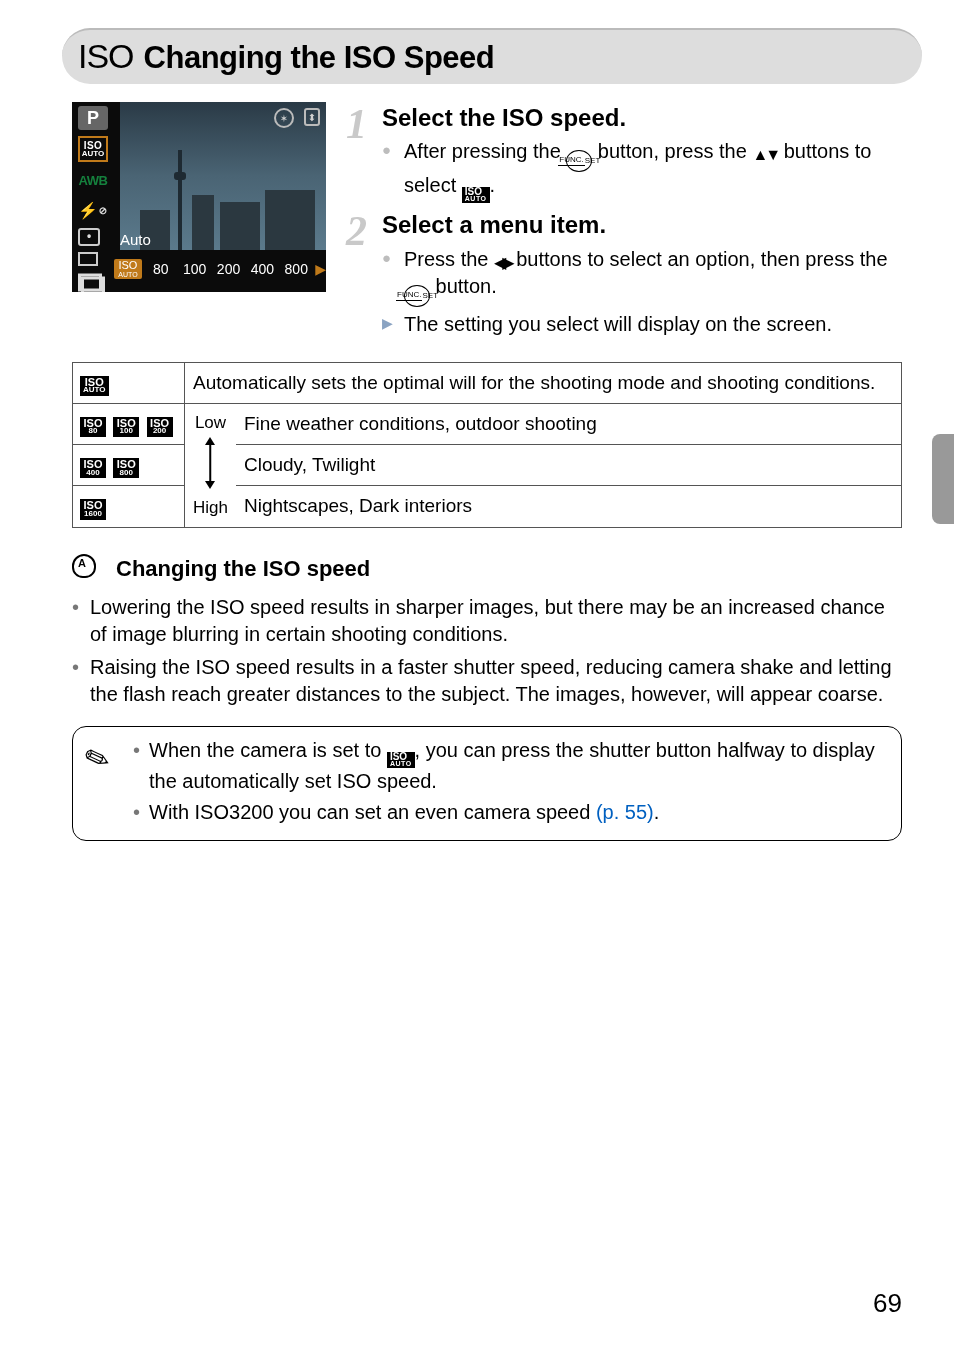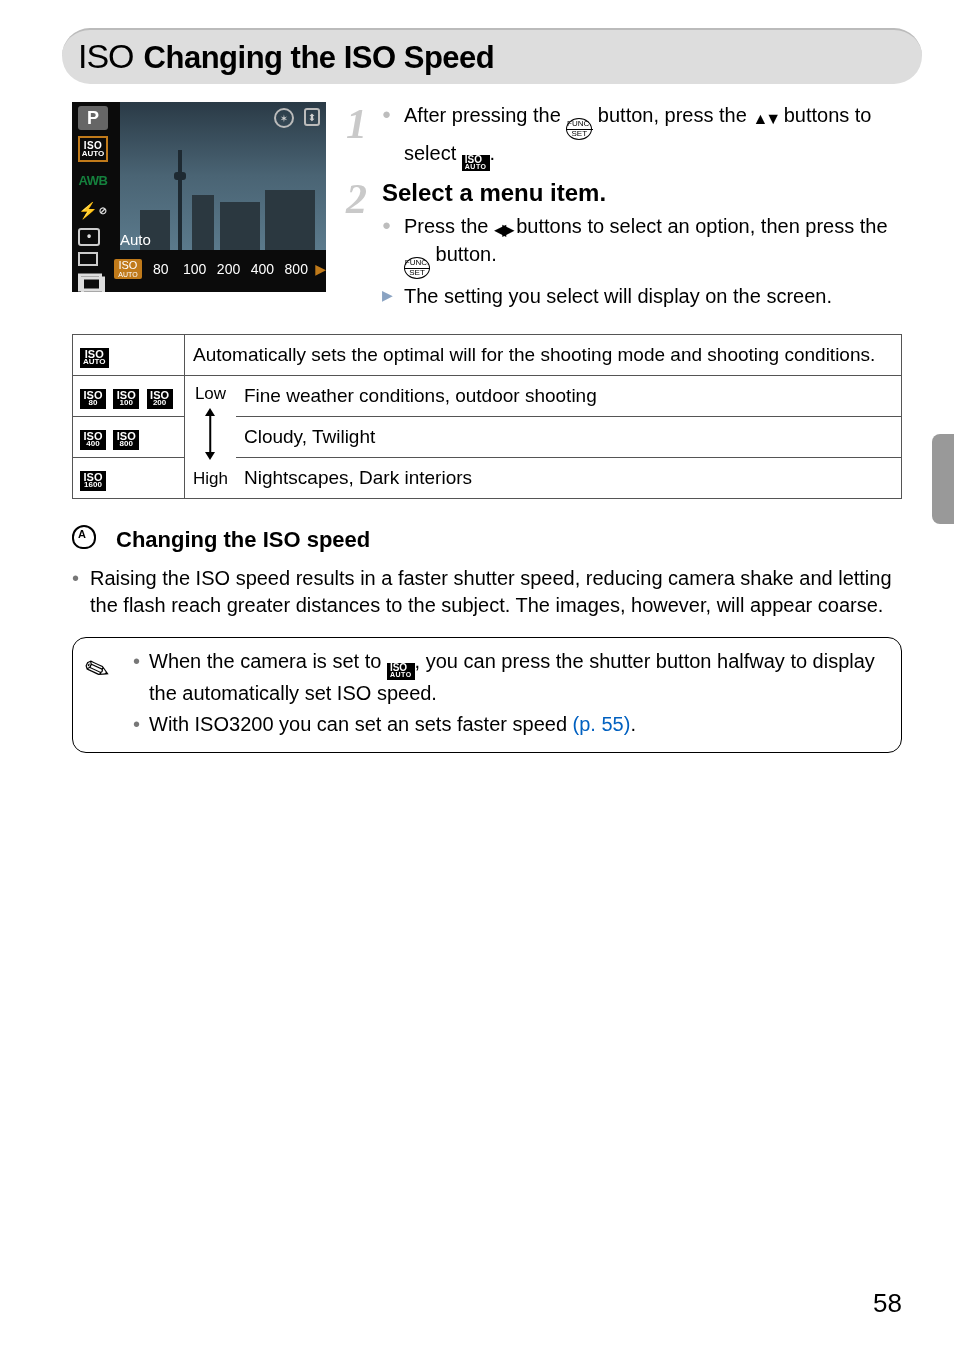--- a/index.html
+++ b/index.html
@@ -182,21 +182,21 @@
     display: inline-flex;
     vertical-align: -4px;
     align-items: center;
     justify-content: center;
   }
   .func-btn {
     width: 26px; height: 22px;
     border: 1.5px solid #000;
     border-radius: 50%;
     font-size: 8px; line-height: 1;
-    flex-direction: column;
+    flex-direction: row;
     padding-top: 1px;
   }
   .func-btn .t { border-bottom: 1px solid #000; padding: 0 1px 1px; }
   .arrows-ud {
     font-size: 16px; letter-spacing: -3px; vertical-align: -2px;
   }
   .arrows-lr {
     font-size: 16px; letter-spacing: -4px; vertical-align: -2px;
   }
   .iso-auto-inline {
@@ -336,20 +336,21 @@
         <span class="opt">200</span>
         <span class="opt">400</span>
         <span class="opt">800</span>
         <span class="arrow">▶</span>
       </div>
     </div>
 
     <div class="right-col">
       <div class="step">
         <div class="step-num">1</div>
+        <div class="step-title">Select the ISO speed.</div>
         <div class="bullet">
           <span>After pressing the </span><span class="inline-icon func-btn">
               <span class="t">FUNC.</span>
               <span>SET</span>
             </span><span> button, press the </span><span class="arrows-ud">▲▼</span><span> buttons to select </span><span class="iso-auto-inline">
               <span>ISO</span>
               <span class="b">AUTO</span>
             </span><span>.</span>
         </div>
       </div>
@@ -441,34 +442,35 @@
       position:relative;
     }
     .bulb{ position:relative; width:30px; height:30px; }
     .bulb::after{
       content:"A"; position:absolute; left:6px; top:4px; font-size:11px; font-weight:700;
     }
   </style>
   <span style="position:relative;"></span>
 
   <ul class="tip-list">
+    <li>Lowering the ISO speed results in sharper images, but there may be an increased chance of image blurring in certain shooting conditions.</li>
     <li>Raising the ISO speed results in a faster shutter speed, reducing camera shake and letting the flash reach greater distances to the subject. The images, however, will appear coarse.</li>
   </ul>
 
   
   <div class="note-box">
     <span class="note-icon">✎</span>
     <ul>
       <li>
         <span>When the camera is set to </span><span class="iso-auto-inline">
             <span>ISO</span>
             <span class="b">AUTO</span>
           </span><span>, you can press the shutter button halfway to display the automatically set ISO speed.</span>
       </li>
       <li>
-        <span>With ISO3200 you can set an sets faster speed </span><span class="link">(p. 55)</span><span>.</span>
+        <span>With ISO3200 you can set an even camera speed </span><span class="link">(p. 55)</span><span>.</span>
       </li>
     </ul>
   </div>
 
 </div>
 
-<div class="page-num">58</div>
+<div class="page-num">69</div>
 
 </body></html>

